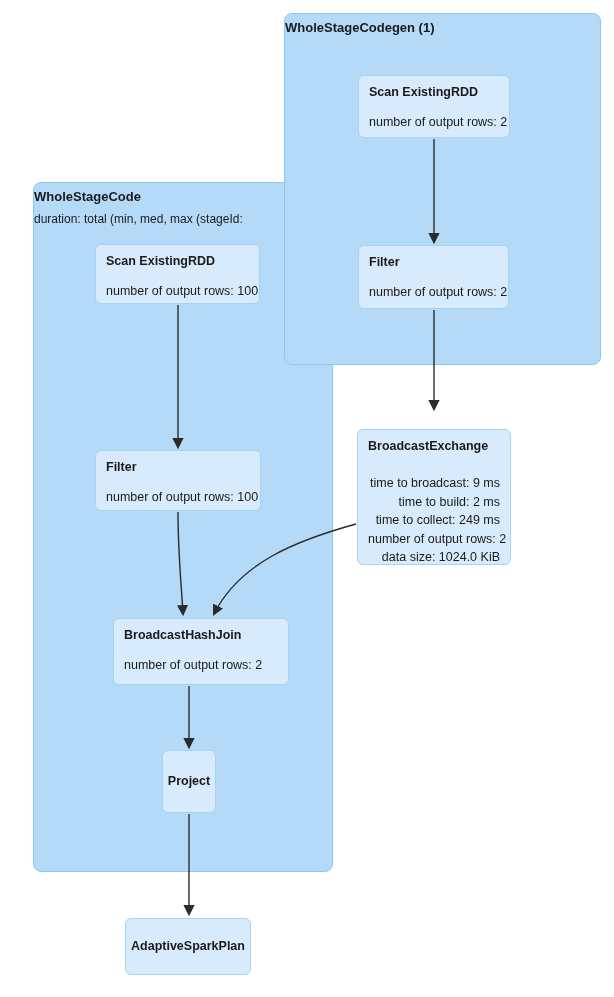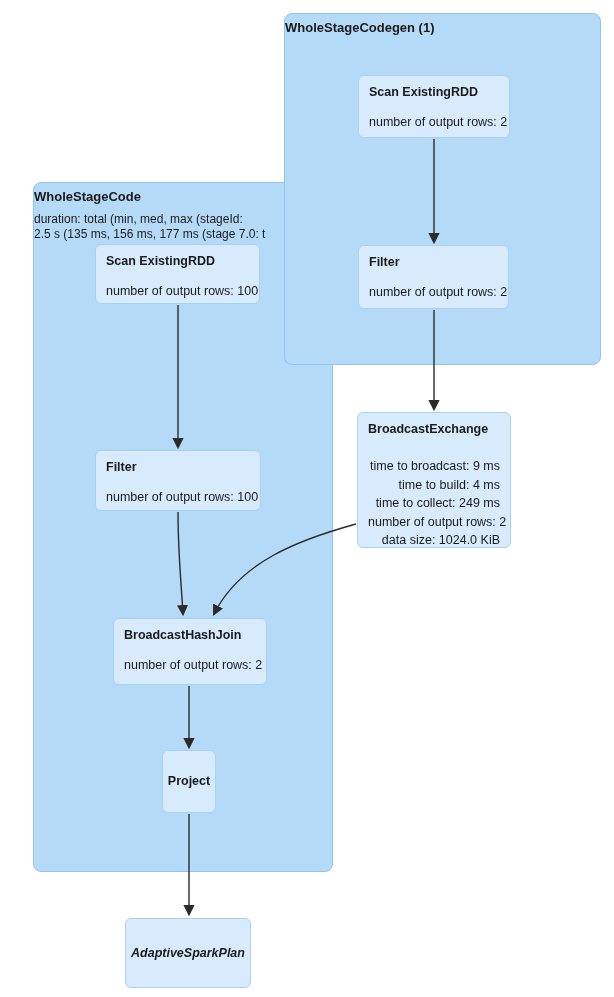--- a/index.html
+++ b/index.html
@@ -56,21 +56,20 @@
 </style>
 </head>
 <body>
 
 <div class="stage">
 
   <div class="cluster cluster-left">
     <div class="cluster-label">
       <div class="cluster-title">WholeStageCode</div>
       <div class="cluster-duration first">duration: total (min, med, max (stageId:</div>
-      <div class="cluster-duration">2.5 s (135 ms, 156 ms, 177 ms (stage 7.0: t</div>
     </div>
   </div>
 
   <div class="cluster cluster-right">
     <div class="cluster-label">
       <div class="cluster-title">WholeStageCodegen (1)</div>
     </div>
   </div>
 
   <div class="node" style="left:358px;top:75px;width:152px;height:63px;">
@@ -86,41 +85,41 @@
   <div class="node" style="left:95px;top:244px;width:165px;height:60px;">
     <div class="node-title">Scan ExistingRDD</div>
     <div class="node-metric">number of output rows: 100</div>
   </div>
 
   <div class="node" style="left:95px;top:450px;width:166px;height:61px;">
     <div class="node-title">Filter</div>
     <div class="node-metric">number of output rows: 100</div>
   </div>
 
-  <div class="node" style="left:357px;top:412px;width:154px;height:136px;">
+  <div class="node" style="left:357px;top:429px;width:154px;height:136px;">
     <div class="node-title">BroadcastExchange</div>
     <div class="metric-list">
       <div class="node-metric">time to broadcast: 9 ms</div>
-      <div class="node-metric">time to build: 4 ms</div>
+      <div class="node-metric">time to build: 2 ms</div>
       <div class="node-metric">time to collect: 249 ms</div>
       <div class="node-metric">number of output rows: 2</div>
       <div class="node-metric">data size: 1024.0 KiB</div>
     </div>
   </div>
 
-  <div class="node" style="left:113px;top:618px;width:154px;height:67px;">
+  <div class="node" style="left:113px;top:618px;width:176px;height:67px;">
     <div class="node-title">BroadcastHashJoin</div>
     <div class="node-metric">number of output rows: 2</div>
   </div>
 
   <div class="node node-center" style="left:162px;top:750px;width:54px;height:63px;">
     <div class="node-title">Project</div>
   </div>
 
-  <div class="node node-center" style="left:125px;top:918px;width:126px;height:70px;font-style:italic;">
+  <div class="node node-center" style="left:125px;top:918px;width:126px;height:57px;">
     <div class="node-title">AdaptiveSparkPlan</div>
   </div>
 
   <svg id="edges" width="614" height="997">
     <defs>
       <marker id="arrow" viewBox="0 0 10 10" refX="8" refY="5" markerWidth="8" markerHeight="8" orient="auto">
         <path class="arrowhead" d="M 0 0 L 10 5 L 0 10 z"></path>
       </marker>
     </defs>
     <path class="edge" d="M 434 139 L 434 242" marker-end="url(#arrow)"></path>

